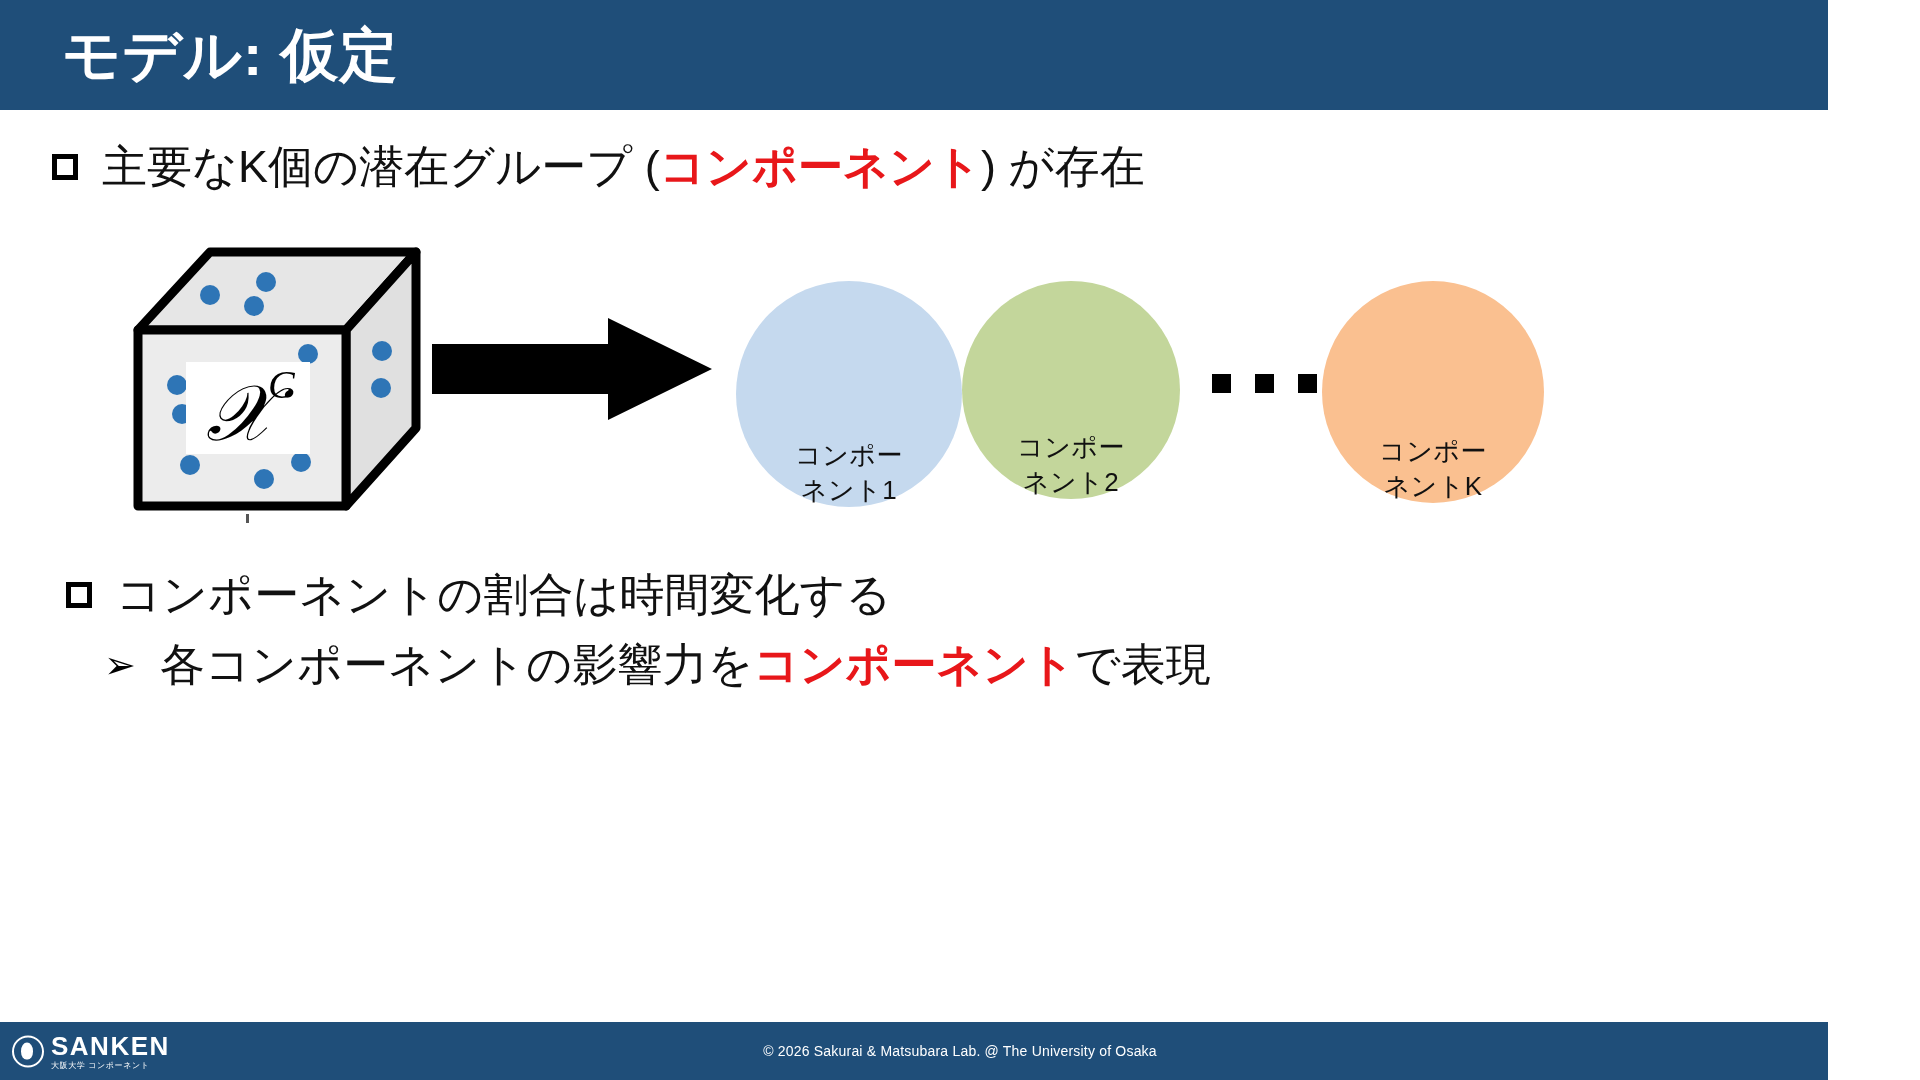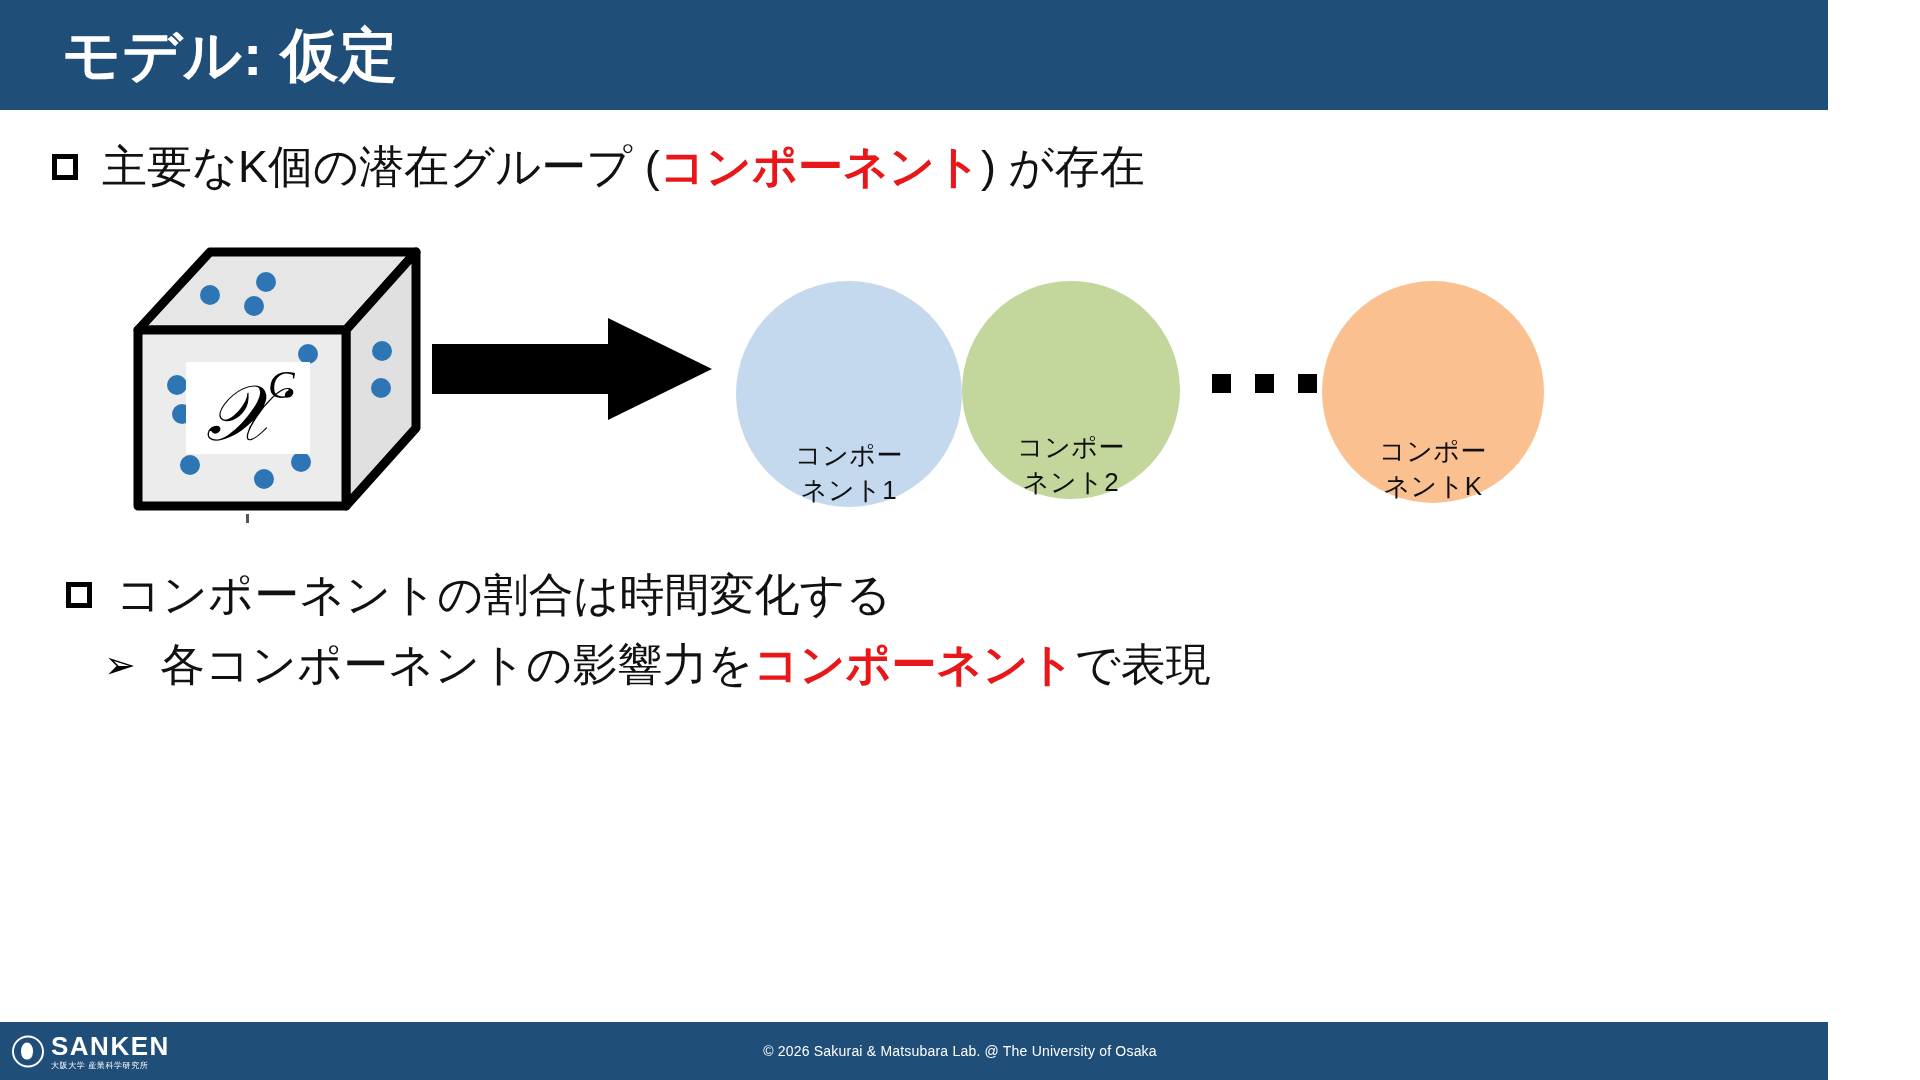--- a/index.html
+++ b/index.html
@@ -279,20 +279,20 @@
   <div class="bullet-row" id="subbullet1">
     <span class="arrow-marker">➢</span>
     <span class="bullet-text"><span>各コンポーネントの影響力を</span><span class="em-red">コンポーネント</span><span>で表現</span></span>
   </div>
 
   <div class="footer-bar">
     <div class="footer-logo">
       <span class="logo-mark"></span>
       <span class="logo-text-wrap">
         <span class="logo-name">SANKEN</span>
-        <span class="logo-sub">大阪大学 産業科学研究所</span>
+        <span class="logo-sub">大阪大学 コンポーネント</span>
       </span>
     </div>
     <div class="footer-copy">© 2026 Sakurai &amp; Matsubara Lab. @ The University of Osaka</div>
     <div class="footer-page">16</div>
   </div>
 
 </div>
 
 </body></html>

